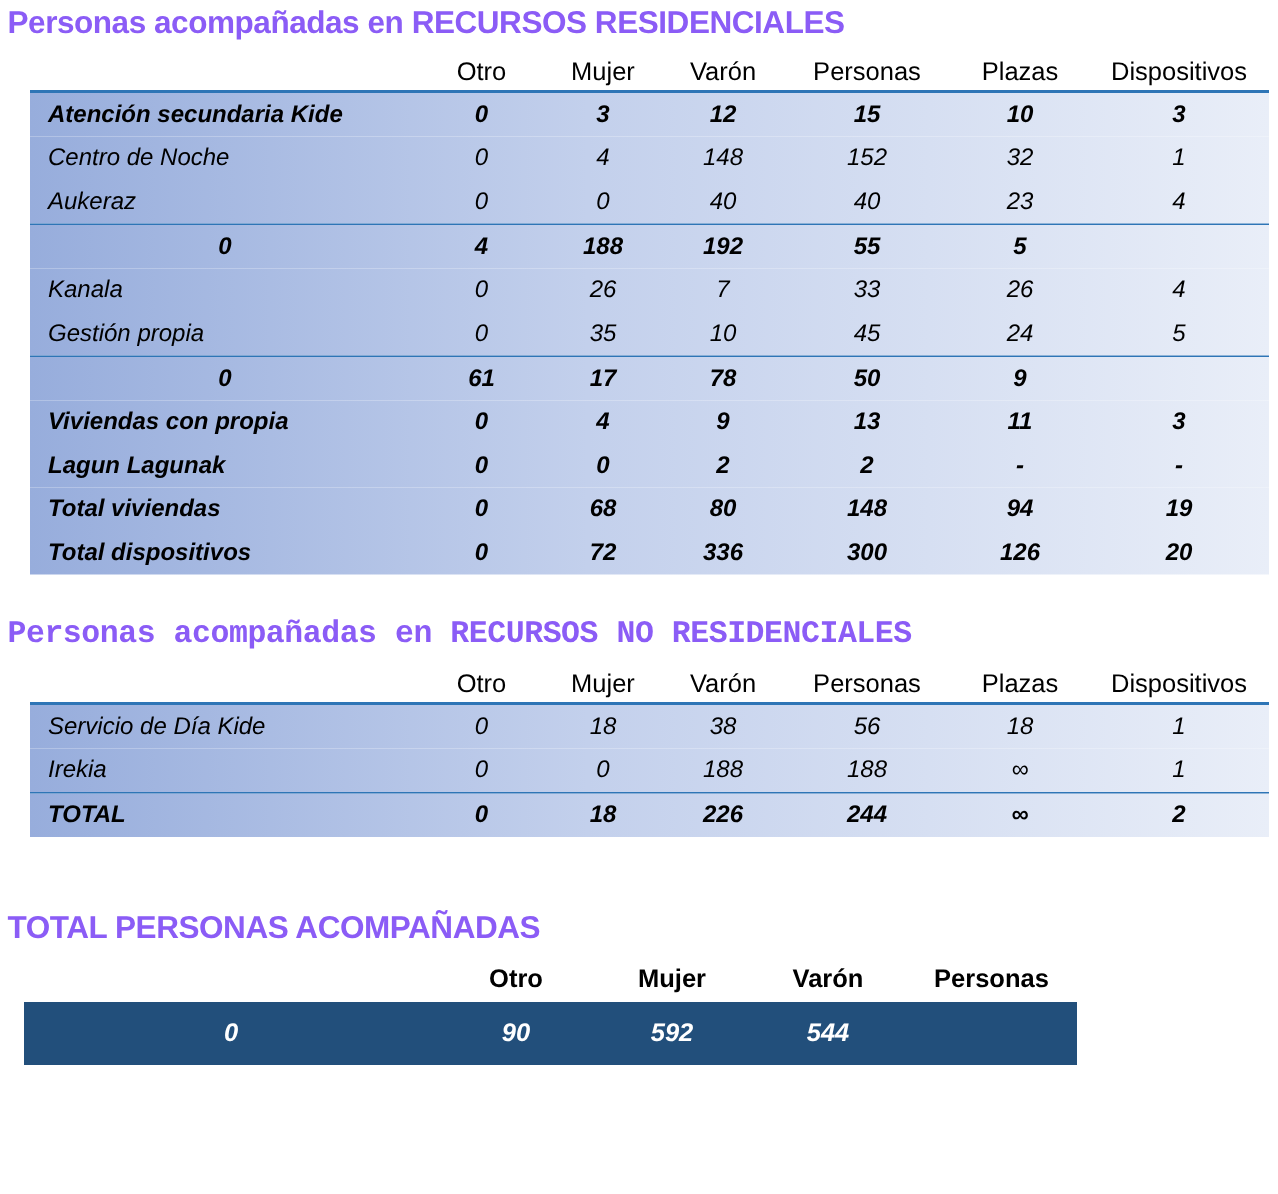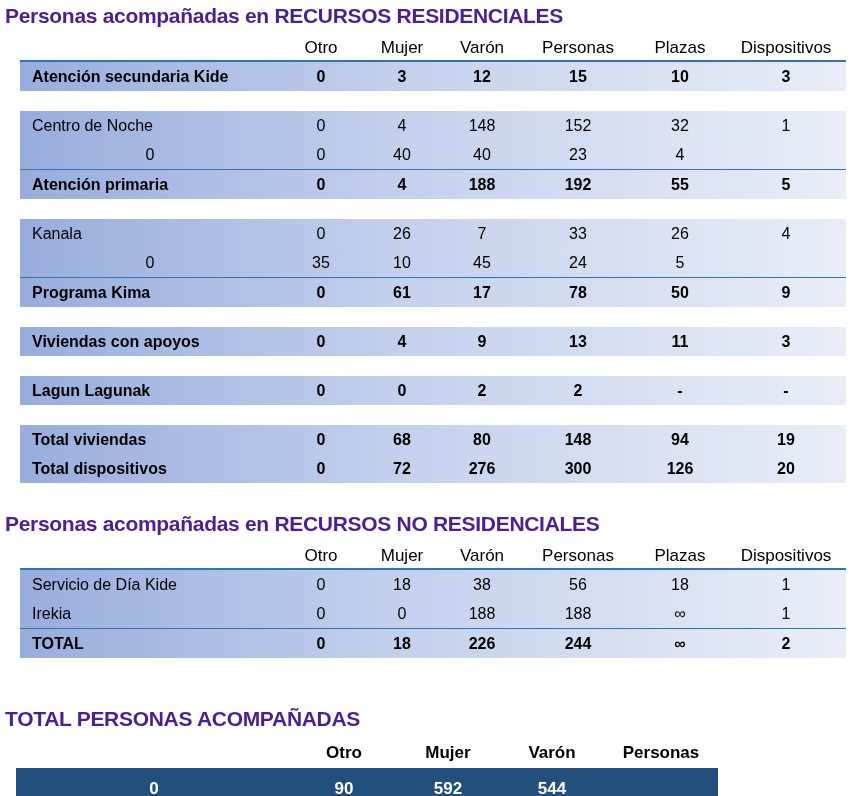--- a/index.html
+++ b/index.html
@@ -3,50 +3,51 @@
 <meta charset="utf-8">
 <style>
   * { margin:0; padding:0; box-sizing:border-box; }
   html,body { background:#ffffff; }
   body {
     width:852px; height:796px; overflow:hidden;
     font-family:"Liberation Sans", sans-serif;
     color:#000;
   }
   .title {
-    font-size:21px; font-weight:bold; color:#4c1d95;
+    font-size:21px; font-weight:bold; color:#8b5cf6;
     margin-left:5px; line-height:26px; letter-spacing:-0.3px;
     white-space:nowrap;
   }
   #sec1 .title { margin-top:3px; }
-  #sec2 .title { margin-top:28px; }
+  #sec2 .title { margin-top:28px;font-family:Liberation Mono, monospace; }
   #sec3 .title { margin-top:48px; }
 
   .tbl { margin-left:20px; width:826px; }
   #sec3 .tbl { margin-left:16px; width:702px; }
 
   .hdr {
     display:grid; height:24px; align-items:end;
     font-size:17px; margin-top:7px;
   }
   #sec3 .hdr { font-weight:bold; margin-top:9px; }
 
   .cols6 { grid-template-columns:260px 82px 80px 80px 112px 92px 120px; }
   .cols4 { grid-template-columns:276px 104px 104px 104px 114px; }
 
   .hcell { text-align:center; white-space:nowrap; padding-bottom:2px; }
   .hcell.label { text-align:left; }
 
-  .body .grp { margin-top:20px; }
+  .body .grp { }
   .body .grp:first-child { margin-top:0; }
 
   .row {
     display:grid; height:29px; align-items:center;
     font-size:16px;
     background:linear-gradient(90deg, #97ADDC 0%, #C3D0EC 45%, #E9EEF8 100%);
+    font-style:italic;
   }
   .row .label { padding-left:12px; white-space:nowrap; }
   .row .num { text-align:center; }
   .row.bold { font-weight:bold; }
   .row.btop2 { border-top:2px solid #2E75B6; height:31px; }
   .row.btop1 { border-top:1px solid #2E75B6; height:30px; }
   .row.dark {
     height:42px; background:#224F7B; color:#ffffff;
     font-weight:bold; font-size:17px; margin-top:3px;
   }
@@ -83,68 +84,68 @@
           <div class="row cols6">
             <div class="cell label">Centro de Noche</div>
             <div class="cell num">0</div>
             <div class="cell num">4</div>
             <div class="cell num">148</div>
             <div class="cell num">152</div>
             <div class="cell num">32</div>
             <div class="cell num">1</div>
           </div>
           <div class="row cols6">
+            <div class="cell label">Aukeraz</div>
             <div class="cell num">0</div>
             <div class="cell num">0</div>
             <div class="cell num">40</div>
             <div class="cell num">40</div>
             <div class="cell num">23</div>
             <div class="cell num">4</div>
           </div>
           <div class="row cols6 bold btop1">
-            <div class="cell label">Atención primaria</div>
             <div class="cell num">0</div>
             <div class="cell num">4</div>
             <div class="cell num">188</div>
             <div class="cell num">192</div>
             <div class="cell num">55</div>
             <div class="cell num">5</div>
           </div>
         </div>
         <div class="grp">
           <div class="row cols6">
             <div class="cell label">Kanala</div>
             <div class="cell num">0</div>
             <div class="cell num">26</div>
             <div class="cell num">7</div>
             <div class="cell num">33</div>
             <div class="cell num">26</div>
             <div class="cell num">4</div>
           </div>
           <div class="row cols6">
+            <div class="cell label">Gestión propia</div>
             <div class="cell num">0</div>
             <div class="cell num">35</div>
             <div class="cell num">10</div>
             <div class="cell num">45</div>
             <div class="cell num">24</div>
             <div class="cell num">5</div>
           </div>
           <div class="row cols6 bold btop1">
-            <div class="cell label">Programa Kima</div>
             <div class="cell num">0</div>
             <div class="cell num">61</div>
             <div class="cell num">17</div>
             <div class="cell num">78</div>
             <div class="cell num">50</div>
             <div class="cell num">9</div>
           </div>
         </div>
         <div class="grp">
           <div class="row cols6 bold">
-            <div class="cell label">Viviendas con apoyos</div>
+            <div class="cell label">Viviendas con propia</div>
             <div class="cell num">0</div>
             <div class="cell num">4</div>
             <div class="cell num">9</div>
             <div class="cell num">13</div>
             <div class="cell num">11</div>
             <div class="cell num">3</div>
           </div>
         </div>
         <div class="grp">
           <div class="row cols6 bold">
@@ -164,21 +165,21 @@
             <div class="cell num">68</div>
             <div class="cell num">80</div>
             <div class="cell num">148</div>
             <div class="cell num">94</div>
             <div class="cell num">19</div>
           </div>
           <div class="row cols6 bold">
             <div class="cell label">Total dispositivos</div>
             <div class="cell num">0</div>
             <div class="cell num">72</div>
-            <div class="cell num">276</div>
+            <div class="cell num">336</div>
             <div class="cell num">300</div>
             <div class="cell num">126</div>
             <div class="cell num">20</div>
           </div>
         </div>
       </div>
   </div>
 </div>
 
 <div id="sec2">

